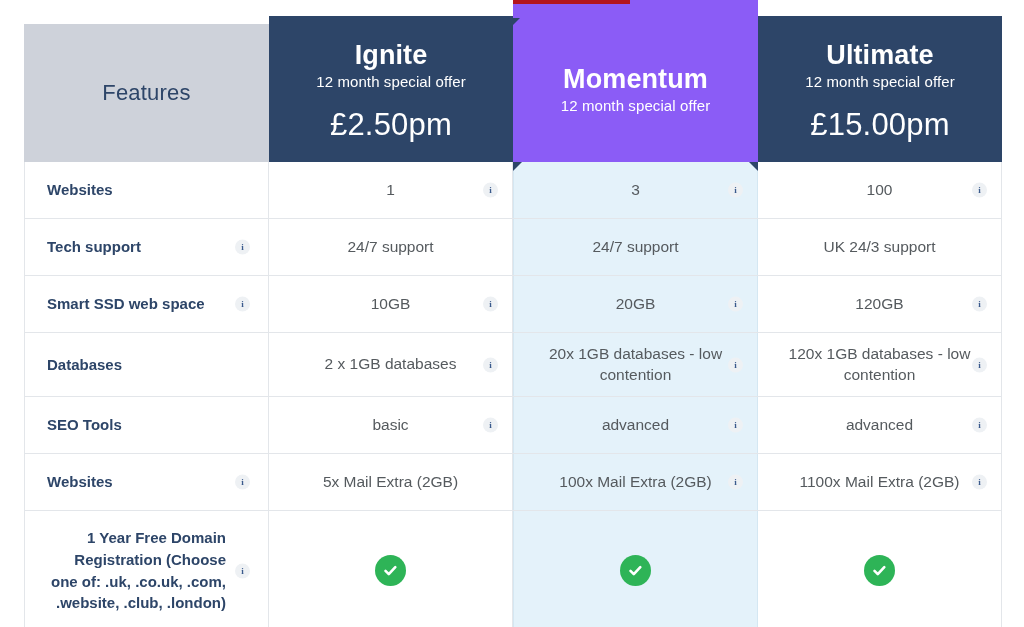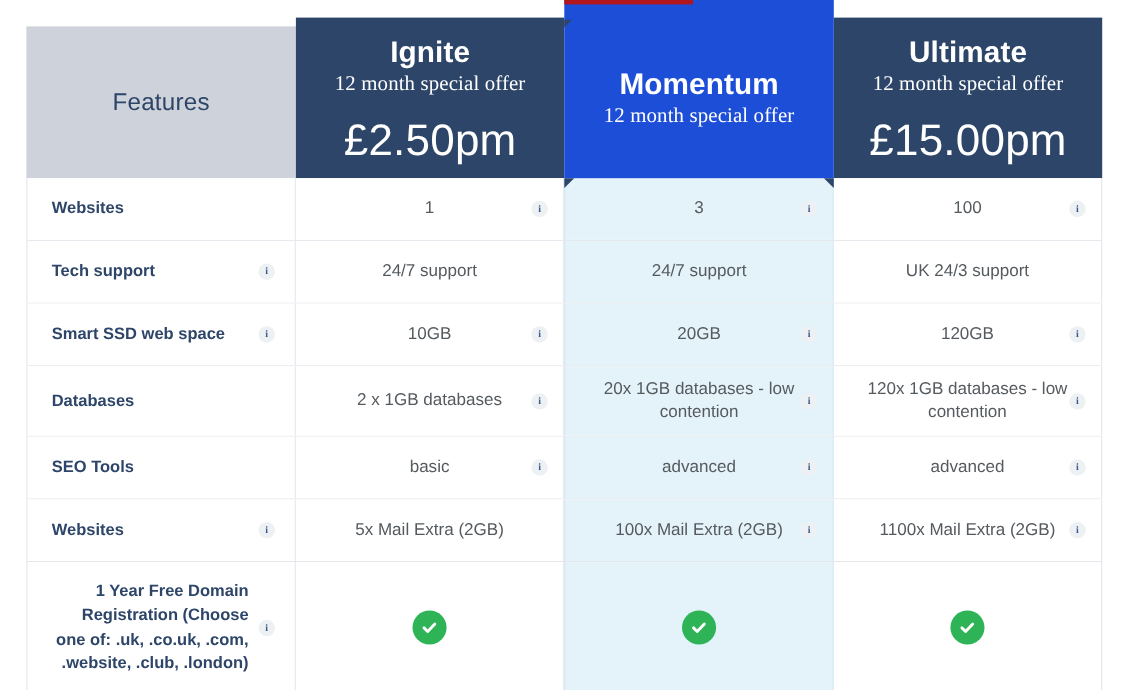--- a/index.html
+++ b/index.html
@@ -50,43 +50,42 @@
     height: 146px;
     background: #2d4568;
     display: flex;
     flex-direction: column;
     align-items: center;
     justify-content: center;
     padding-top: 6px;
   }
 
   .head-plan.featured {
-    background: #1d4ed8;
+    background: #8b5cf6;
     height: 162px;
     margin-top: -16px;
     margin-bottom: 0;
     width: 245px;
     z-index: 4;
     padding-top: 16px;
   }
 
   .plan-name {
     font-size: 27px;
     font-weight: bold;
     line-height: 1.15;
     letter-spacing: .1px;
   }
   .plan-offer {
-    font-size: 19px;
+    font-size: 15px;
     margin-top: 2px;
     letter-spacing: .1px;
-    font-family: Liberation Serif, serif;
   }
   .plan-price {
-    font-size: 40px;
+    font-size: 31px;
     line-height: 1.2;
     margin-top: 16px;
     letter-spacing: .2px;
   }
 
   
   .ribbon {
     position: absolute;
     top: -16px;
     left: 0px;

